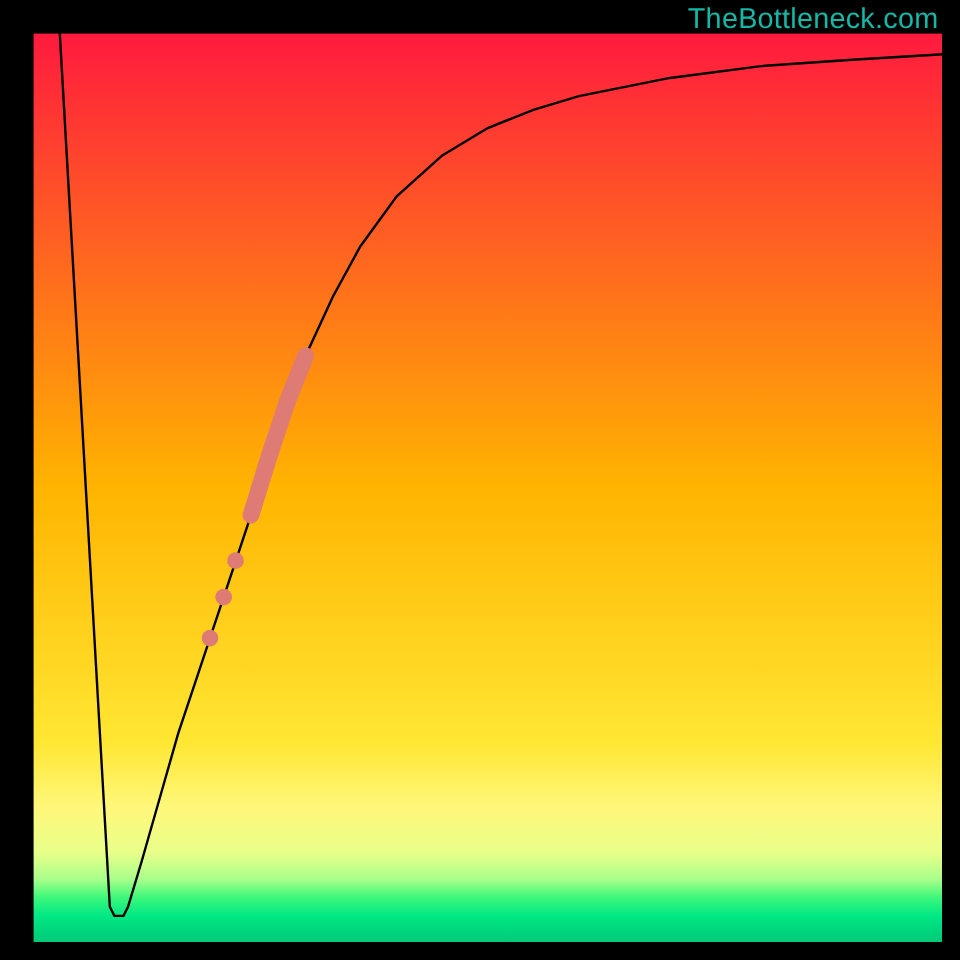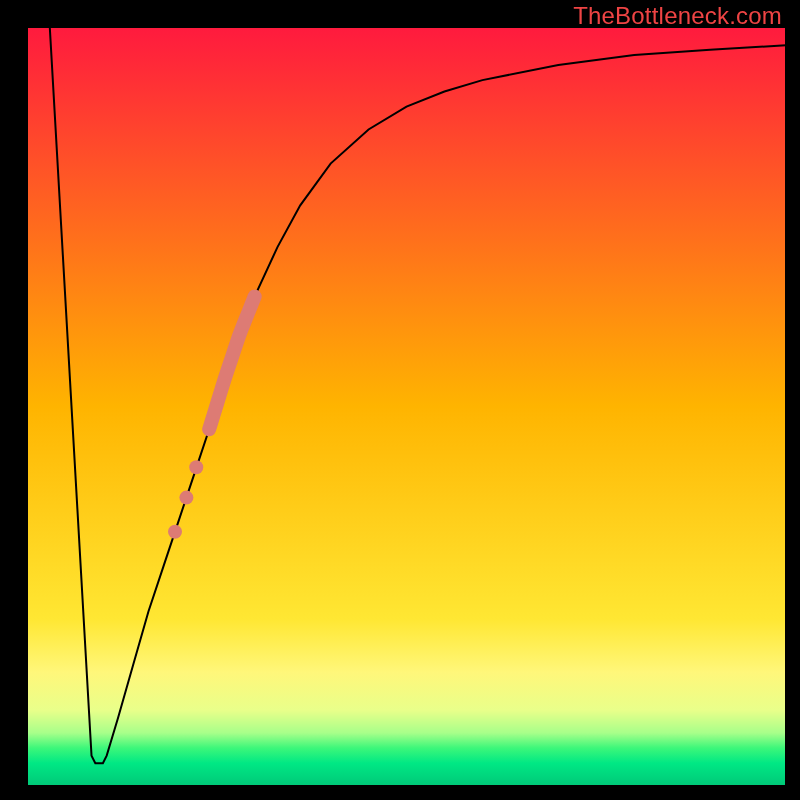--- a/index.html
+++ b/index.html
@@ -16,21 +16,21 @@
     top: 0;
     width: 800px;
     height: 800px;
   }
   .watermark {
     position: absolute;
     top: 2px;
     right: 18px;
     font-family: Arial, Helvetica, sans-serif;
     font-size: 24px;
-    color: #ef4444;
+    color: #14b8a6;
     letter-spacing: 0.2px;
     user-select: none;
   }
 </style>
 </head>
 <body>
 
 <svg class="frame" viewBox="0 0 800 800" preserveAspectRatio="none">
   <defs>
     <linearGradient id="bg-grad" x1="0" y1="0" x2="0" y2="1">

